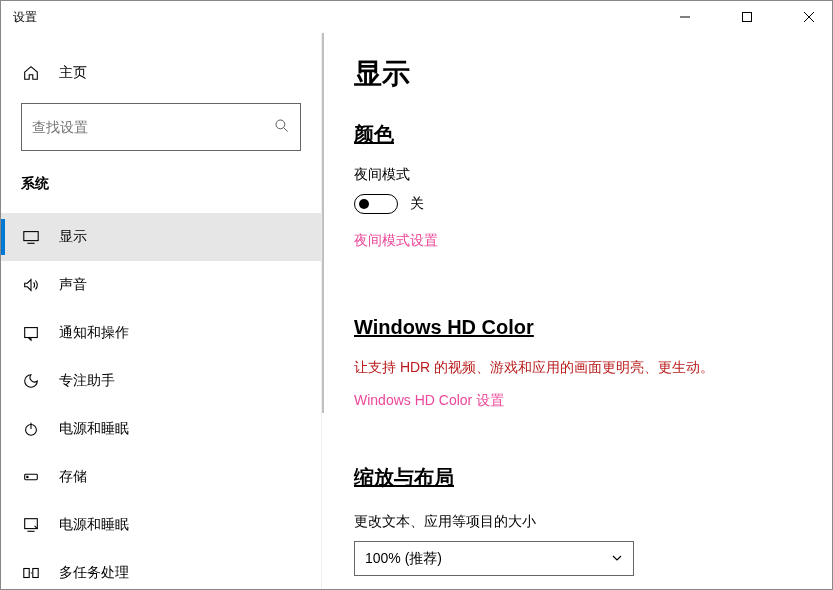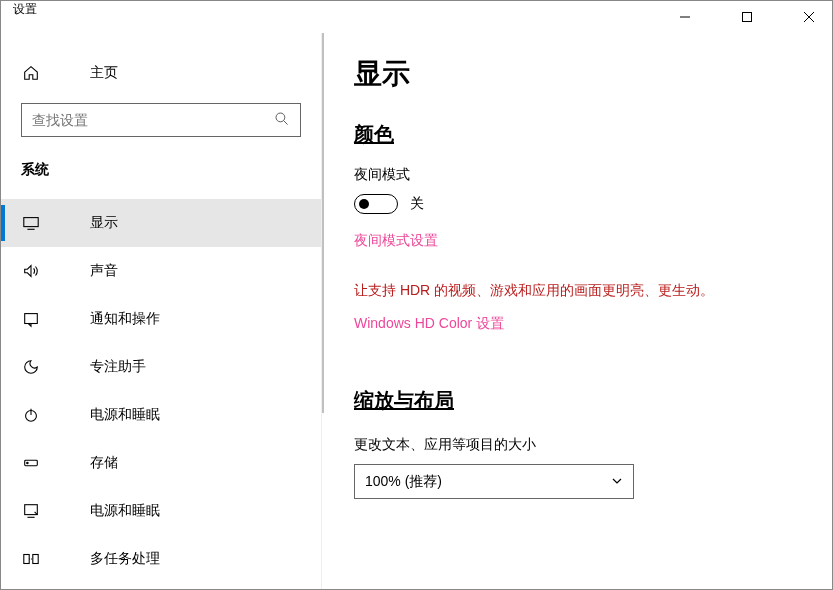--- a/index.html
+++ b/index.html
@@ -8,20 +8,21 @@
     font-size: 14px;
     color: #000;
     background: #fff;
     width: 833px;
     height: 590px;
     overflow: hidden;
     border: 1px solid #888;
   }
   .titlebar {
     display: flex;
+    align-items: center;
     height: 32px;
     padding-left: 12px;
     gap: 16px;
   }
   .titlebar-title { font-size: 12px; }
   .titlebar-spacer { flex: 1; }
   .win-btn {
     width: 46px;
     height: 32px;
     display: flex;
@@ -45,21 +46,21 @@
     align-items: center;
     padding: 10px 20px;
     gap: 18px;
     cursor: pointer;
   }
   .search-wrap {
     padding: 10px 20px 14px 20px;
   }
   .search-box {
     border: 1px solid #666;
-    height: 34px;
+    height: 48px;
     display: flex;
     align-items: center;
     padding: 0 10px;
     background: #fff;
   }
   .search-input {
     flex: 1;
     border: none;
     outline: none;
     font-size: 14px;
@@ -92,21 +93,21 @@
     background: #0078d4;
   }
   .nav-icon {
     width: 20px;
     height: 20px;
     display: flex;
     align-items: center;
     justify-content: center;
   }
   .nav-icon svg { width: 18px; height: 18px; stroke: #000; stroke-width: 1.2; fill: none; }
-  .nav-label { font-size: 14px; margin-left: 31px; }
+  .nav-label { font-size: 14px; }
 
   .main {
     flex: 1;
     padding: 22px 30px 0 32px;
     overflow: hidden;
     position: relative;
     border-left: 1px solid #eee;
   }
   .main::before {
     content: "";
@@ -317,20 +318,21 @@
     <div class="page-title">显示</div>
 
     <div class="section-title">颜色</div>
     <div class="label-small">夜间模式</div>
     <div class="toggle-row">
       <div class="toggle"></div>
       <span>关</span>
     </div>
     <span class="link">夜间模式设置</span>
 
+    <div class="section-title hd">Windows HD Color</div>
     <div class="description">让支持 HDR 的视频、游戏和应用的画面更明亮、更生动。</div>
     <span class="link">Windows HD Color 设置</span>
 
     <div class="section-title scale">缩放与布局</div>
     <div class="label-small">更改文本、应用等项目的大小</div>
     <div class="dropdown">
       <span>100% (推荐)</span>
       <span>
         <svg width="12" height="12" viewBox="0 0 12 12">
             <path d="M2 4 L6 8 L10 4" fill="none" stroke="#000" stroke-width="1.2"></path>

